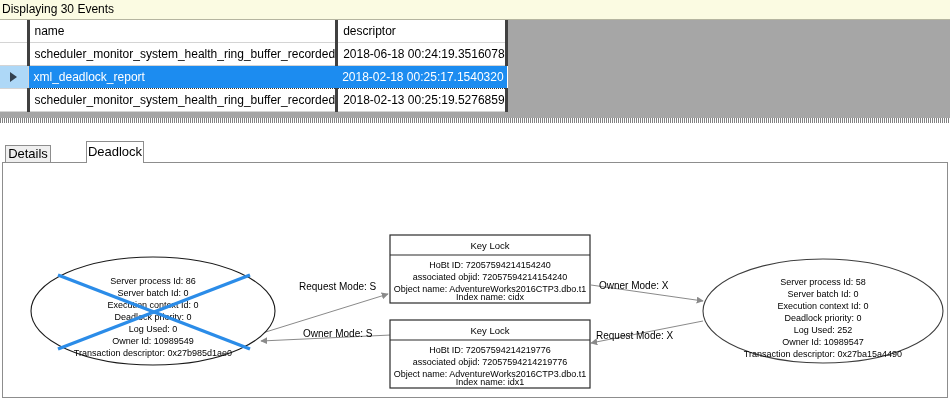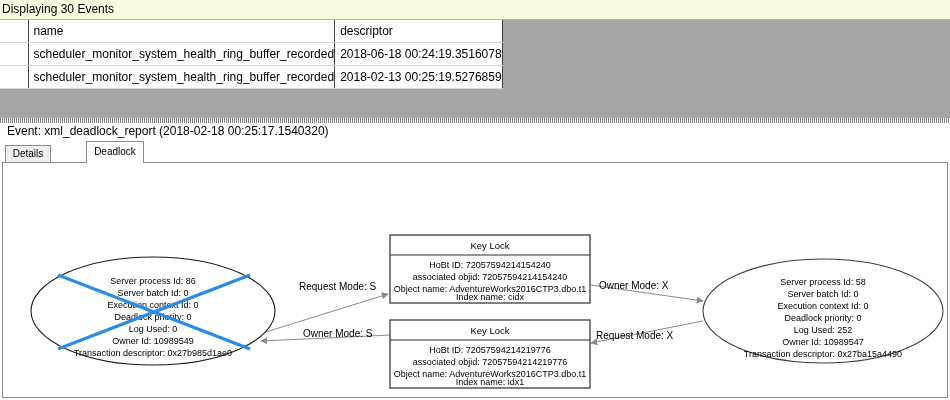--- a/index.html
+++ b/index.html
@@ -42,21 +42,21 @@
     table-layout: fixed;
     background: #ffffff;
     font-size: 12px;
   }
   table.events-grid col.c-sel  { width: 28px; }
   table.events-grid col.c-name { width: 278px; }
   table.events-grid col.c-ts   { width: 164px; }
 
   table.events-grid th,
   table.events-grid td {
-    border-right: 1px solid #404040;
+    border-right: 3px solid #404040;
     border-bottom: 1px solid #d4d4d4;
     height: 23px;
     padding: 0 0 0 5px;
     text-align: left;
     font-weight: normal;
     color: #000;
     white-space: nowrap;
     overflow: hidden;
     box-sizing: border-box;
     background: #ffffff;
@@ -119,21 +119,21 @@
 
   
   .tabstrip {
     position: absolute;
     left: 0; top: 141px;
     width: 950px; height: 22px;
   }
   .tab {
     position: absolute;
     bottom: 0;
-    font-size: 10px;
+    font-size: 13px;
     color: #000;
     box-sizing: border-box;
     background: #f0f0f0;
     border: 1px solid #8d8d8d;
     border-bottom: none;
     text-align: center;
     line-height: 16px;
   }
   .tab.inactive {
     left: 5px;
@@ -197,32 +197,38 @@
           <th>name</th>
           <th>descriptor</th>
         </tr>
       </thead>
       <tbody>
         <tr>
           <td class="sel-col"></td>
           <td>scheduler_monitor_system_health_ring_buffer_recorded</td>
           <td>2018-06-18 00:24:19.3516078</td>
         </tr>
+        <tr class="row-selected">
+          <td class="sel-col">
+            <span class="row-marker"></span>
+          </td>
+          <td>xml_deadlock_report</td>
+          <td>2018-02-18 00:25:17.1540320</td>
+        </tr>
         <tr>
           <td class="sel-col"></td>
           <td>scheduler_monitor_system_health_ring_buffer_recorded</td>
           <td>2018-02-13 00:25:19.5276859</td>
         </tr>
       </tbody>
     </table>
   </div>
 
   <div class="splitter"></div>
 
-  <div class="event-title">Event: xml_deadlock_report (2018-02-18 00:25:17.1540320)</div>
 
   <div class="tabstrip">
     <div class="tab inactive">Details</div>
     <div class="tab active">Deadlock</div>
   </div>
 
   <div class="canvas-panel">
     <svg width="944" height="234" viewBox="0 0 944 234">
       <defs>
         <marker id="arrowGray" viewBox="0 0 10 10" refX="9" refY="5" markerWidth="7" markerHeight="7" orient="auto-start-reverse">

